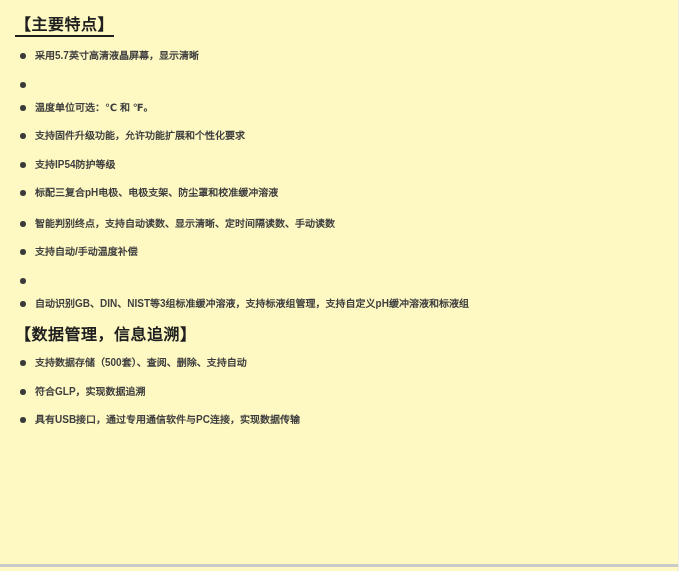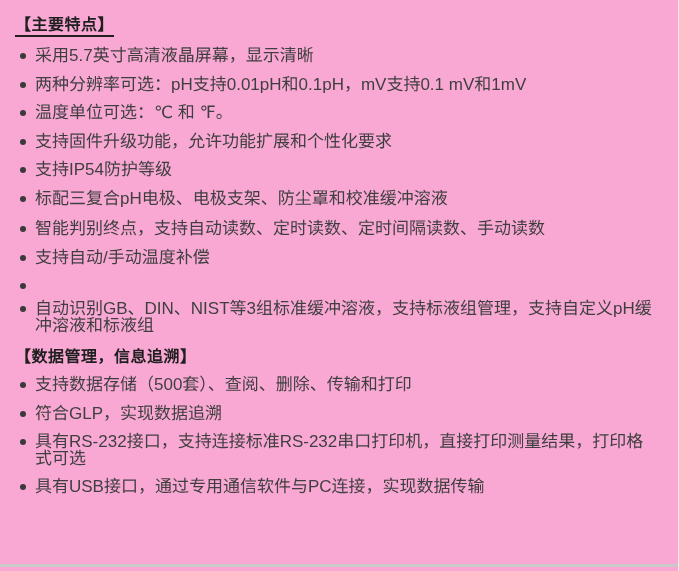--- a/index.html
+++ b/index.html
@@ -4,21 +4,21 @@
 <style>
   html, body {
     margin: 0;
     padding: 0;
     background: #ffffff;
   }
   .page {
     position: relative;
     width: 679px;
     height: 571px;
-    background: #f9a8d4;
+    background: #fef9c3;
     overflow: hidden;
     box-sizing: border-box;
     border-right: 1px solid #ededed;
     font-family: "Liberation Sans", "DejaVu Sans", sans-serif;
   }
   .content {
     padding: 16px 18px 0 15px;
   }
   .section {
     margin: 0 0 14px 0;
@@ -40,23 +40,24 @@
   }
   ul.bullets {
     list-style: none;
     margin: 0;
     padding: 0;
   }
   ul.bullets li {
     display: flex;
     align-items: flex-start;
     margin: 8px 0 12px 0;
-    font-size: 17px;
+    font-size: 10px;
     line-height: 16.5px;
     color: #3f3f3f;
+    font-weight: bold;
   }
   ul.bullets li .dot {
     flex: 0 0 auto;
     width: 6px;
     height: 6px;
     border-radius: 50%;
     background: #3a3a3a;
     margin: 5px 9px 0 5px;
   }
   .bottom-rule {
@@ -76,21 +77,20 @@
 
     <section class="section underlined">
       <h2><span class="head-inner">【主要特点】</span></h2>
       <ul class="bullets">
           <li>
             <span class="dot"></span>
             <span class="bullet-text">采用5.7英寸高清液晶屏幕，显示清晰</span>
           </li>
           <li>
             <span class="dot"></span>
-            <span class="bullet-text">两种分辨率可选：pH支持0.01pH和0.1pH，mV支持0.1 mV和1mV</span>
           </li>
           <li>
             <span class="dot"></span>
             <span class="bullet-text">温度单位可选：℃ 和 ℉。</span>
           </li>
           <li>
             <span class="dot"></span>
             <span class="bullet-text">支持固件升级功能，允许功能扩展和个性化要求</span>
           </li>
           <li>
@@ -101,50 +101,46 @@
             <span class="dot"></span>
             <span class="bullet-text">标配三复合pH电极、电极支架、防尘罩和校准缓冲溶液</span>
           </li>
         </ul>
     </section>
 
     <section class="section">
       <ul class="bullets">
           <li>
             <span class="dot"></span>
-            <span class="bullet-text">智能判别终点，支持自动读数、定时读数、定时间隔读数、手动读数</span>
+            <span class="bullet-text">智能判别终点，支持自动读数、显示清晰、定时间隔读数、手动读数</span>
           </li>
           <li>
             <span class="dot"></span>
             <span class="bullet-text">支持自动/手动温度补偿</span>
           </li>
           <li>
             <span class="dot"></span>
           </li>
           <li>
             <span class="dot"></span>
             <span class="bullet-text">自动识别GB、DIN、NIST等3组标准缓冲溶液，支持标液组管理，支持自定义pH缓冲溶液和标液组</span>
           </li>
         </ul>
     </section>
 
     <section class="section">
       <h2><span class="head-inner">【数据管理，信息追溯】</span></h2>
       <ul class="bullets">
           <li>
             <span class="dot"></span>
-            <span class="bullet-text">支持数据存储（500套）、查阅、删除、传输和打印</span>
+            <span class="bullet-text">支持数据存储（500套）、查阅、删除、支持自动</span>
           </li>
           <li>
             <span class="dot"></span>
             <span class="bullet-text">符合GLP，实现数据追溯</span>
-          </li>
-          <li>
-            <span class="dot"></span>
-            <span class="bullet-text">具有RS-232接口，支持连接标准RS-232串口打印机，直接打印测量结果，打印格式可选</span>
           </li>
           <li>
             <span class="dot"></span>
             <span class="bullet-text">具有USB接口，通过专用通信软件与PC连接，实现数据传输</span>
           </li>
         </ul>
     </section>
 
   </div>
   <div class="bottom-rule"></div>

